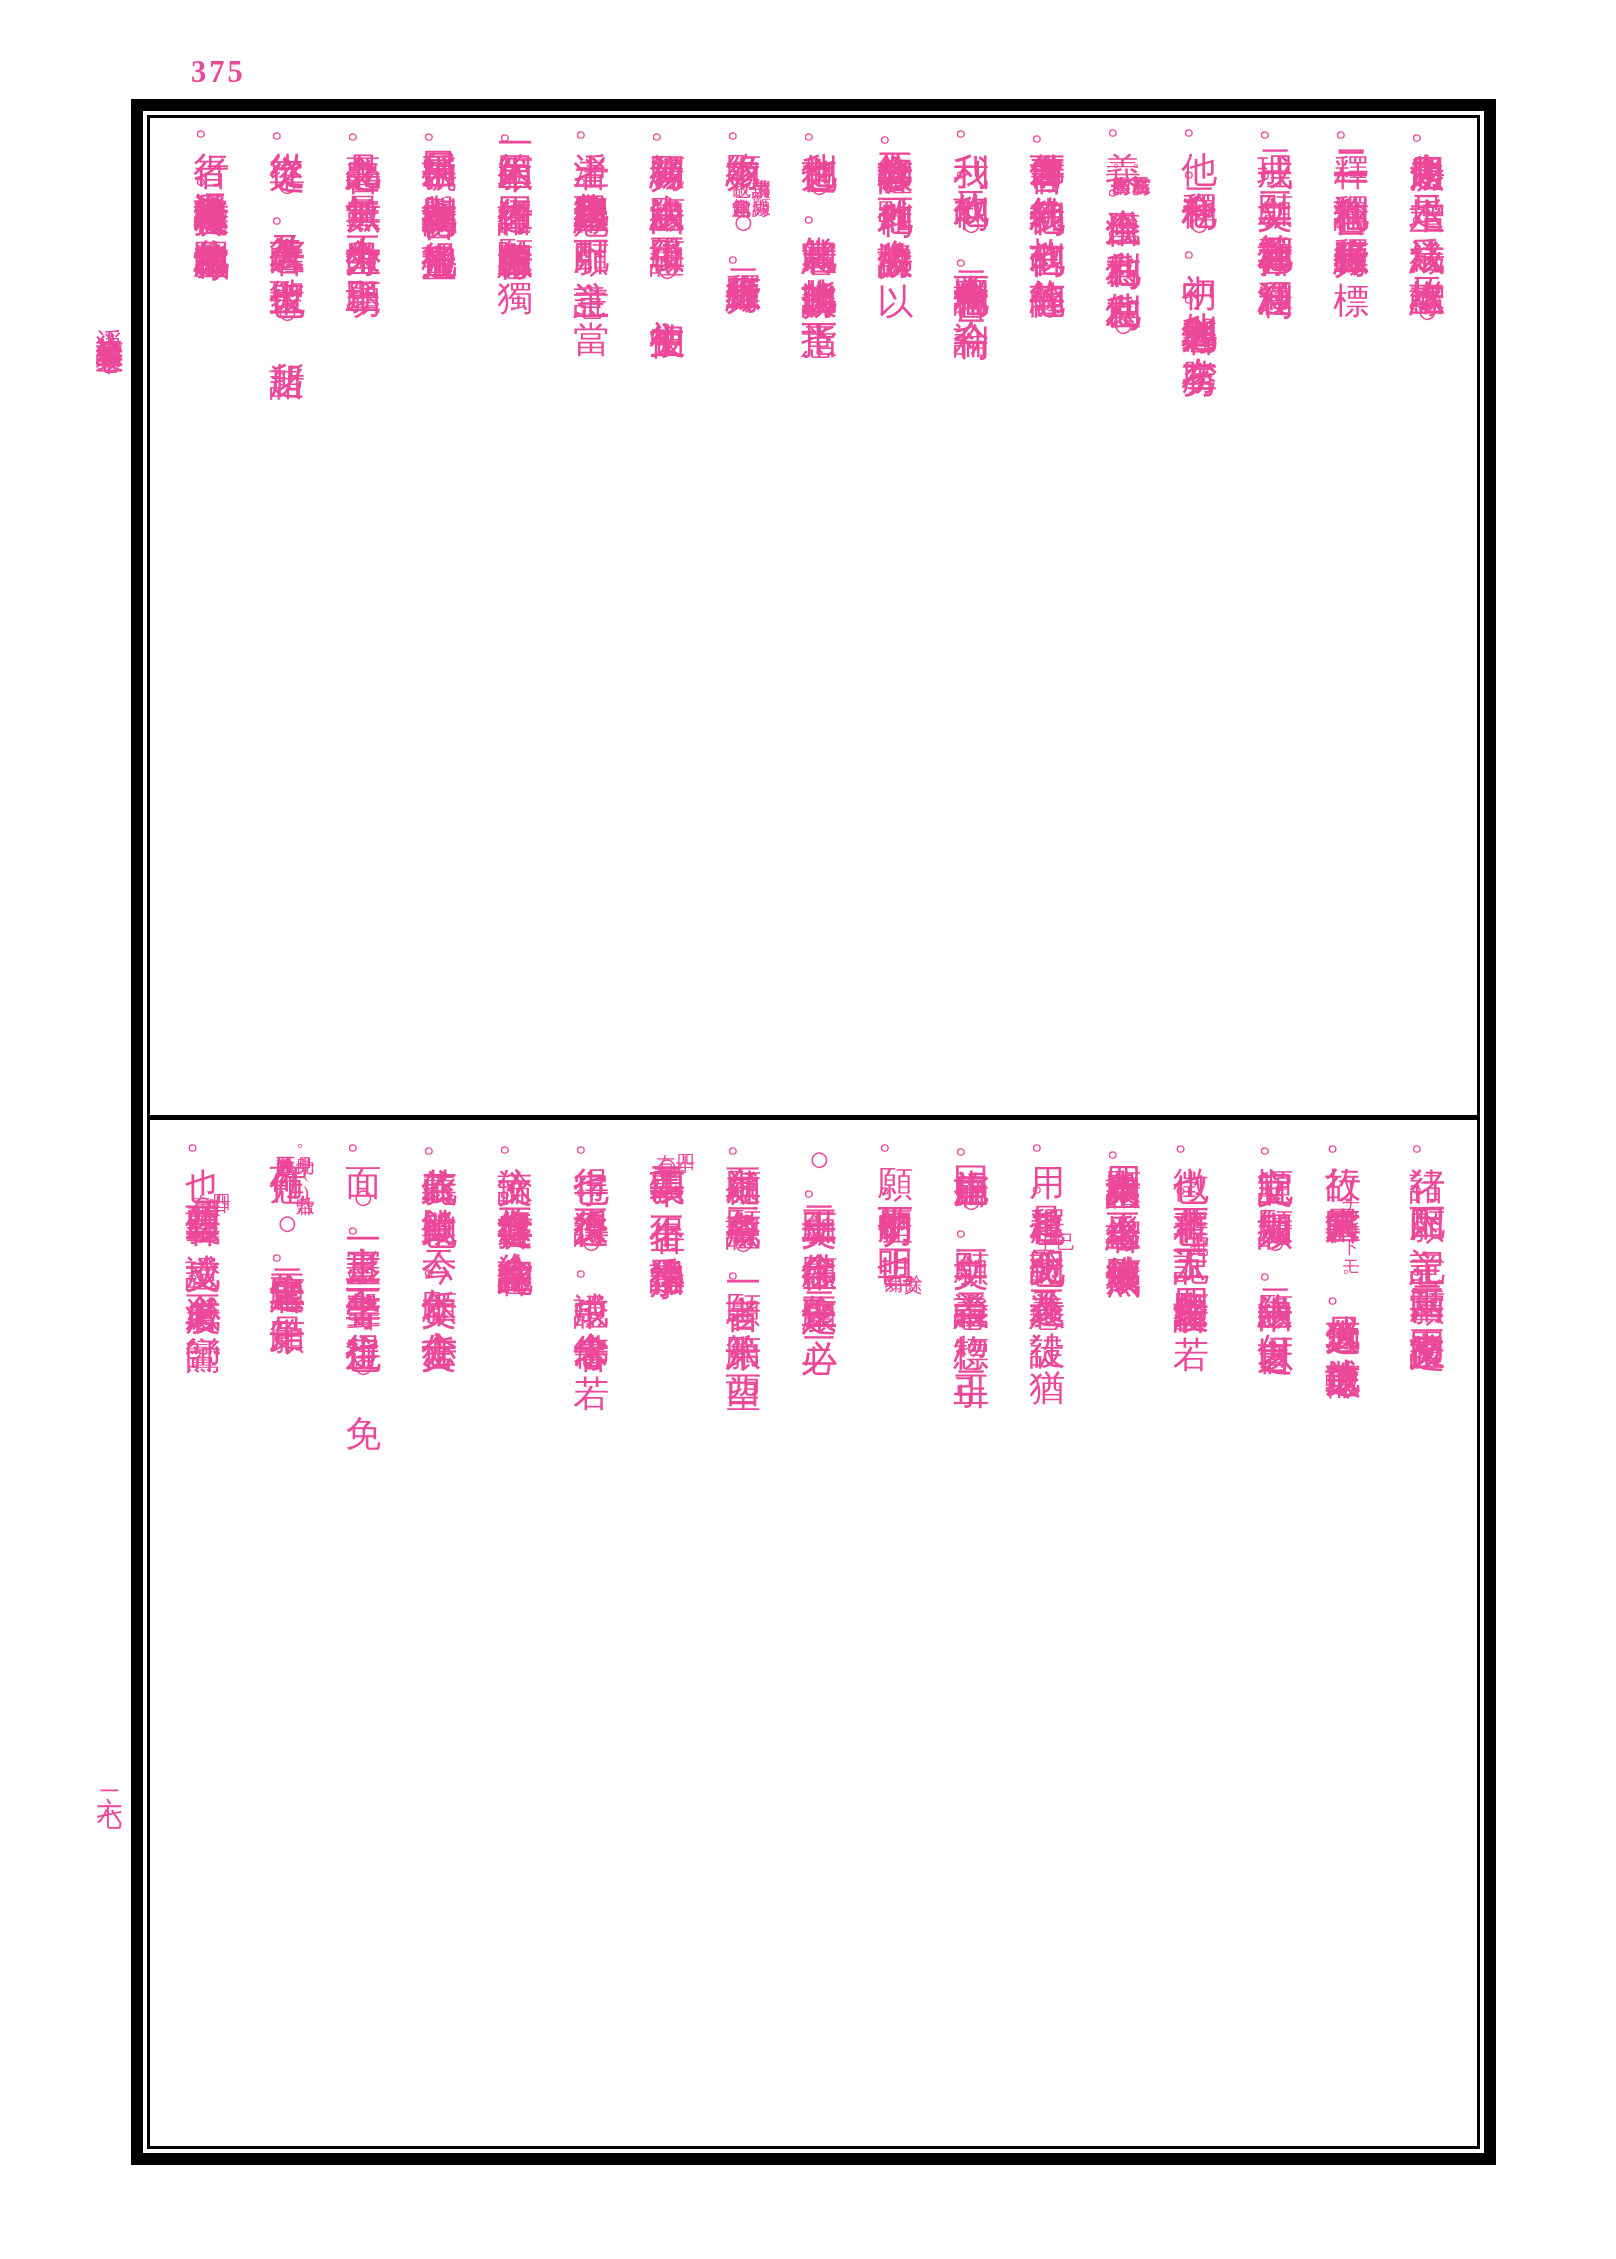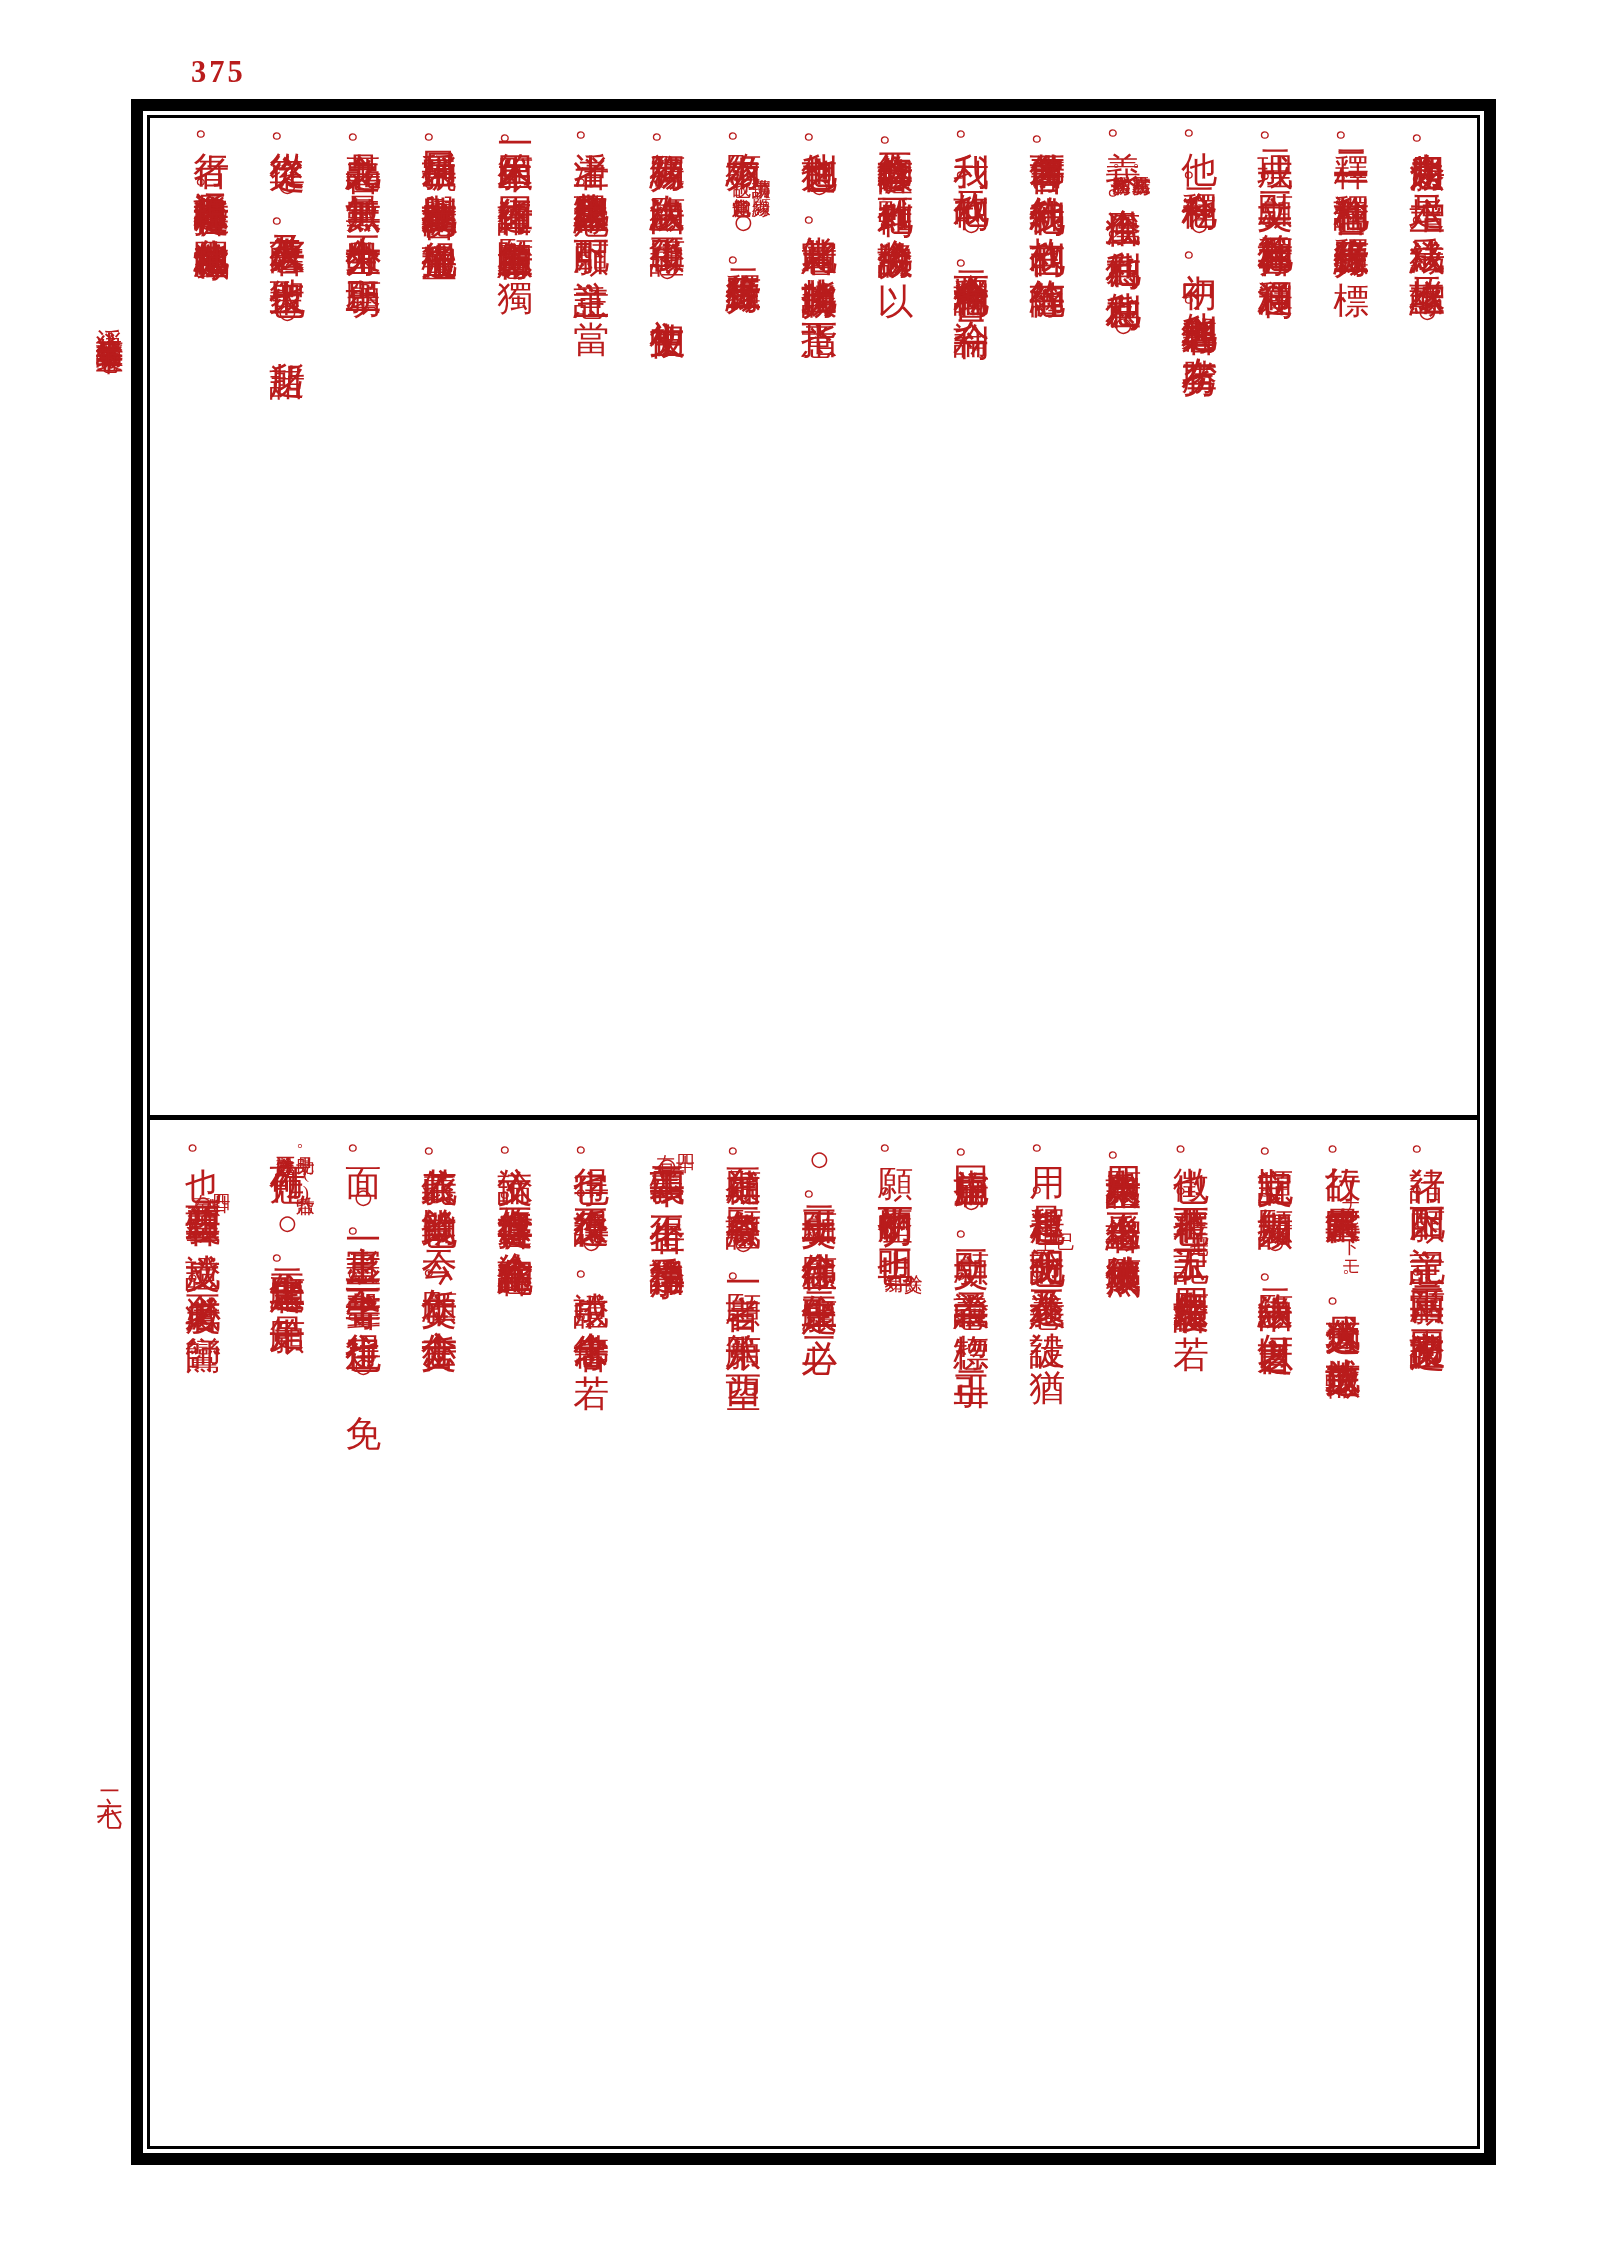--- a/index.html
+++ b/index.html
@@ -1,20 +1,20 @@
 <!DOCTYPE html>
 <html><head>
 <meta charset="utf-8">
 <style>
   html,body{margin:0;padding:0;background:#ffffff;}
   .page{
     position:relative;
     width:1617px;height:2260px;
     background:#ffffff;
-    color:#b91c1c;
+    color:#ec4899;
     font-family:"Liberation Serif","DejaVu Serif",serif;
     overflow:hidden;
   }
   
   .folio{
     position:absolute;left:191px;top:55px;
     font-size:30.5px;font-weight:bold;letter-spacing:3px;
   }
   
   .frame{

